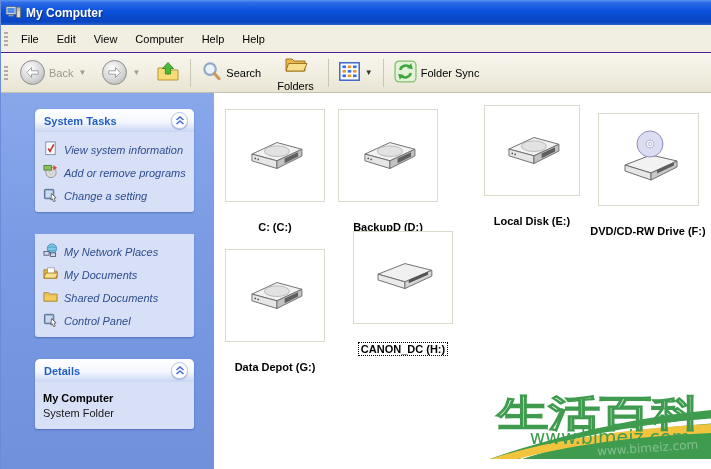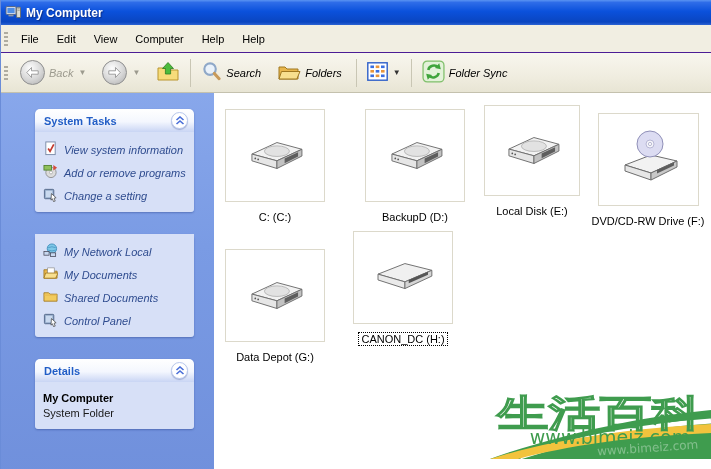--- a/index.html
+++ b/index.html
@@ -24,21 +24,21 @@
     width:4px; height:14px; margin:0 4px 0 3px;
     background:repeating-linear-gradient(180deg,#AFACA0 0 2px,transparent 2px 4px);
   }
   .menu-item { padding:3px 9px; color:#000; cursor:default; }
   
   .toolbar {
     height:40px; display:flex; align-items:center;
     background:linear-gradient(180deg,#F8F6EE 0%,#F0EDE0 60%,#E8E5D4 100%);
     border-bottom:1px solid #C4C1AE;
   }
-  .tb-btn { display:flex; align-items:center; gap:4px; padding:2px 4px;font-style:italic; }
+  .tb-btn { display:flex; align-items:center; gap:4px; padding:2px 4px; }
   .nav-circle {
     width:25px; height:25px; border-radius:50%;
     background:radial-gradient(circle at 40% 32%, #FDFDFD, #D6D6D6 55%, #ACACAC);
     border:1px solid #8F8F8F; display:flex; align-items:center; justify-content:center;
   }
   .tb-label { color:#000; }
   .tb-label.disabled { color:#9C9A8E; }
   .chev-down { font-size:8px; color:#9C9A8E; margin-left:1px; }
   .tb-sep { width:1px; height:28px; background:#C9C6B4; margin:0 6px; }
   
@@ -65,24 +65,24 @@
   .task-link span { color:#2F4C8F; }
   .details-name { font-weight:bold; color:#000; line-height:15px; }
   .details-type { color:#1A1A1A; line-height:15px; }
   
   .main { flex:1; position:relative; background:#fff; }
   .drive-item { position:absolute; width:100px; }
   .thumb-box {
     width:100px; height:93px; border:1px solid #DCD9CB; background:#fff;
     display:flex; align-items:center; justify-content:center;
   }
-  .drive-label { margin-top:9px; width:160px; margin-left:-30px; text-align:center; color:#000; white-space:nowrap; }
+  .drive-label { margin-top:19px; width:160px; margin-left:-30px; text-align:center; color:#000; white-space:nowrap;font-weight:bold; }
   .drive-label .focus-rect { border:1px dotted #000; padding:0 2px; }
   #drive-c { left:11px;  top:16px; }
-  #drive-d { left:151px; top:16px; }
+  #drive-d { left:124px; top:16px; }
   #drive-e { left:270px; top:12px; }
   #drive-e .thumb-box { width:96px; height:91px; }
   #drive-f { left:384px; top:20px; }
   #drive-f .thumb-box { width:101px; }
   #drive-g { left:11px;  top:156px; }
   #drive-h { left:139px; top:138px; }
   
   .watermark { position:absolute; right:0; bottom:16px; width:221px; height:79px; pointer-events:none; }
 </style>
 </head>
@@ -150,21 +150,21 @@
     <div class="tb-btn">
       <span>
         <svg width="21" height="21" viewBox="0 0 22 22">
           <circle cx="9.5" cy="8.5" r="6" fill="#EAF2FB" stroke="#8FA8C8" stroke-width="2.2"></circle>
           <line x1="14" y1="13" x2="19" y2="18.5" stroke="#C89A5A" stroke-width="3.2" stroke-linecap="round"></line>
         </svg>
       </span>
       <span class="tb-label">Search</span>
     </div>
 
-    <div class="tb-btn" style="margin-left:8px;">
+    <div class="tb-btn" style="margin-left:8px;flex-direction:column;">
       <span>
         <svg width="24" height="21" viewBox="0 0 24 21">
           <path d="M2 6 L2 18 L21 18 L21 8 L10 8 L8 6 Z" fill="#E8B64C" stroke="#A07820" stroke-width="1"></path>
           <path d="M4.5 10.5 L23 10.5 L19.8 18 L2 18 Z" fill="#F8DF8E" stroke="#A07820" stroke-width="1"></path>
         </svg>
       </span>
       <span class="tb-label">Folders</span>
     </div>
 
     <div class="tb-sep" style="margin-left:10px;"></div>
@@ -255,21 +255,21 @@
         <div class="panel-body">
           <div class="task-link">
             <span>
               <svg width="15" height="15" viewBox="0 0 16 16">
                 <circle cx="9.5" cy="6" r="5" fill="#7EC8E8" stroke="#3A88B8" stroke-width="0.9"></circle>
                 <path d="M5.5 5 Q9.5 3 13.5 5 M5.5 7.5 Q9.5 9.5 13.5 7.5" fill="none" stroke="#3A88B8" stroke-width="0.7"></path>
                 <rect x="1" y="9" width="5.5" height="4" fill="#C8D8F0" stroke="#445" stroke-width="0.8"></rect>
                 <rect x="8" y="10.5" width="5.5" height="4" fill="#C8D8F0" stroke="#445" stroke-width="0.8"></rect>
               </svg>
             </span>
-            <span>My Network Local</span>
+            <span>My Network Places</span>
           </div>
           <div class="task-link">
             <span>
               <svg width="15" height="15" viewBox="0 0 16 16">
                 <path d="M1 4 L1 13 L15 13 L15 5.5 L7.5 5.5 L6 4 Z" fill="#E8B64C" stroke="#A07820" stroke-width="0.9"></path>
                 <rect x="5" y="2" width="7" height="8" fill="#FFFFFF" stroke="#8A8A8A" stroke-width="0.7"></rect>
                 <path d="M2.8 7.5 L16 7.5 L13.5 13 L1 13 Z" fill="#F8DF8E" stroke="#A07820" stroke-width="0.9"></path>
               </svg>
             </span>
             <span>My Documents</span>

